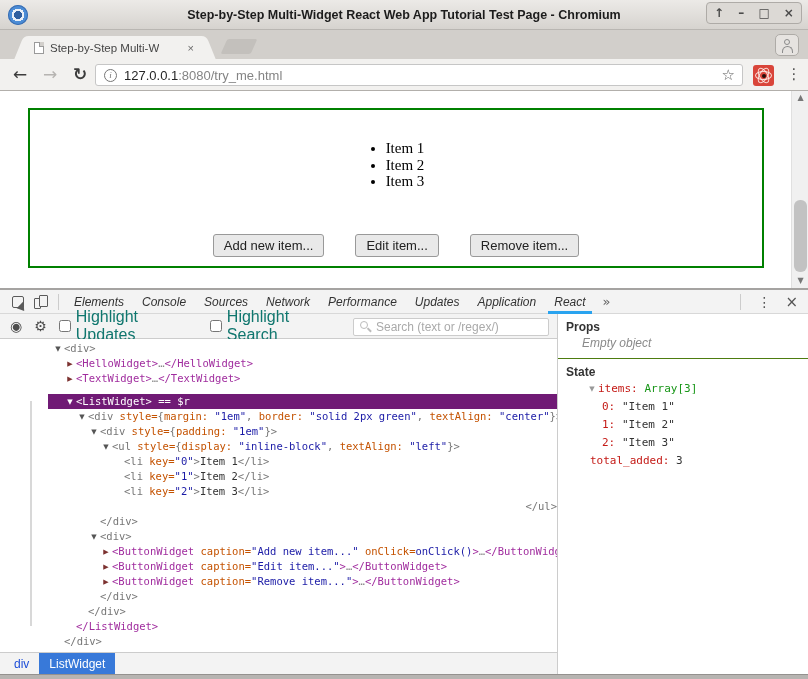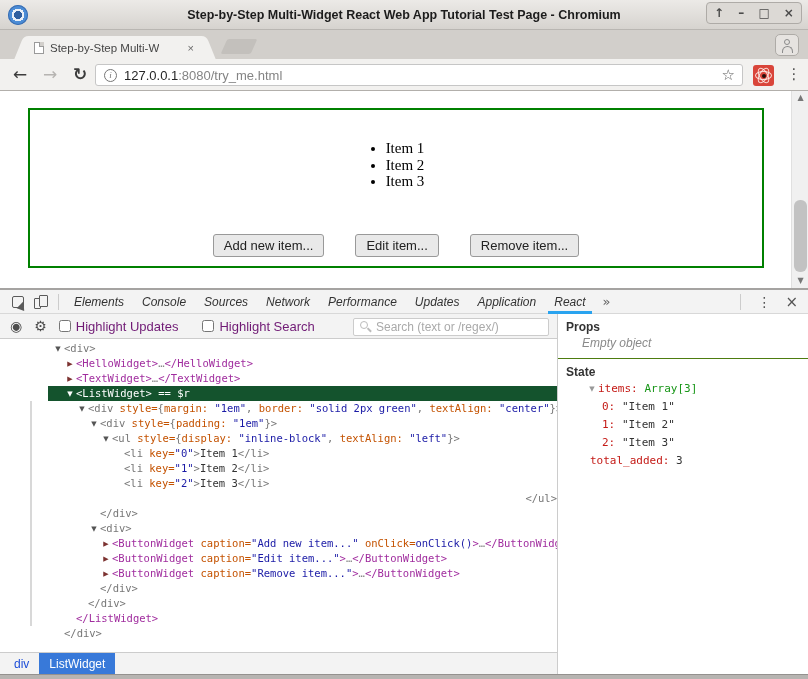--- a/index.html
+++ b/index.html
@@ -88,32 +88,32 @@
   .dt-right { margin-left:auto; display:flex; align-items:center; }
   .dt-menu { font-size:14px; color:#555; padding:0 10px; }
   .dt-close { font-size:15px; color:#555; padding:0 10px 0 4px; }
 
   .dt-body { flex:1; display:flex; min-height:0; }
   .dt-left { width:557px; display:flex; flex-direction:column; min-height:0; }
   .dt-toolbar { height:25px; flex:none; display:flex; align-items:center; background:#f3f3f3; border-bottom:1px solid #ccc; padding-left:10px; }
   .tb-icon { font-size:14px; color:#4c4c4c; margin-right:12px; }
   .tb-check { display:flex; align-items:center; margin-right:24px; }
   .tb-check input { width:12px; height:12px; margin-right:5px; }
-  .tb-check label { font-size:13px; color:#701a75; }
+  .tb-check label { font-size:16px; color:#0f766e; }
   .search-wrap { position:relative; margin-left:auto; margin-right:8px; }
   .search-wrap input { width:196px; height:18px; border:1px solid #ccc; border-radius:2px; padding:0 4px 0 22px; font-size:12px; color:#333; font-family:"Liberation Sans",sans-serif; }
   .search-wrap input::placeholder { color:#aaa; }
   .lens { position:absolute; left:7px; top:4px; width:8px; height:8px; border:1.4px solid #bbb; border-radius:50%; }
   .lens::after { content:""; position:absolute; left:6px; top:7px; width:5px; height:1.5px; background:#bbb; transform:rotate(45deg); }
 
   .tree { flex:1; background:#fff; overflow:hidden; position:relative; padding-top:2px;
     font-family:"DejaVu Sans Mono",monospace; font-size:10.5px;padding-left:48px; }
   .guide { position:absolute; left:30px; top:62px; height:225px; width:2px; background:#d8d8d8; }
   .tree-row { height:15px; line-height:15px; white-space:nowrap; position:relative; z-index:1; }
-  .tree-row.selected { background:#14532d; }
+  .tree-row.selected { background:#701a75;margin-top:8px; }
   .tree-row.selected span { color:#fff !important; }
   .arrow { display:inline-block; width:12px; text-align:center; font-size:7px; color:#555; vertical-align:1px; font-family:"DejaVu Sans",sans-serif; }
   .arrow.col { color:#7c3230; }
   .sg-t { color:#777; } .sg-c { color:#a02c9e; } .sg-a { color:#c45200; }
   .sg-s { color:#1a1aa6; } .sg-x { color:#333; } .sg-d { color:#888; } .sg-w { color:#fff; }
 
   .crumbs { height:22px; flex:none; background:#f3f3f3; border-top:1px solid #ccc; display:flex; align-items:stretch; padding-left:4px; font-size:12px; }
   .crumb { display:flex; align-items:center; padding:0 10px; color:#1d4ed8; }
   .crumb.active { background:#3879d9; color:#fff; }
 

